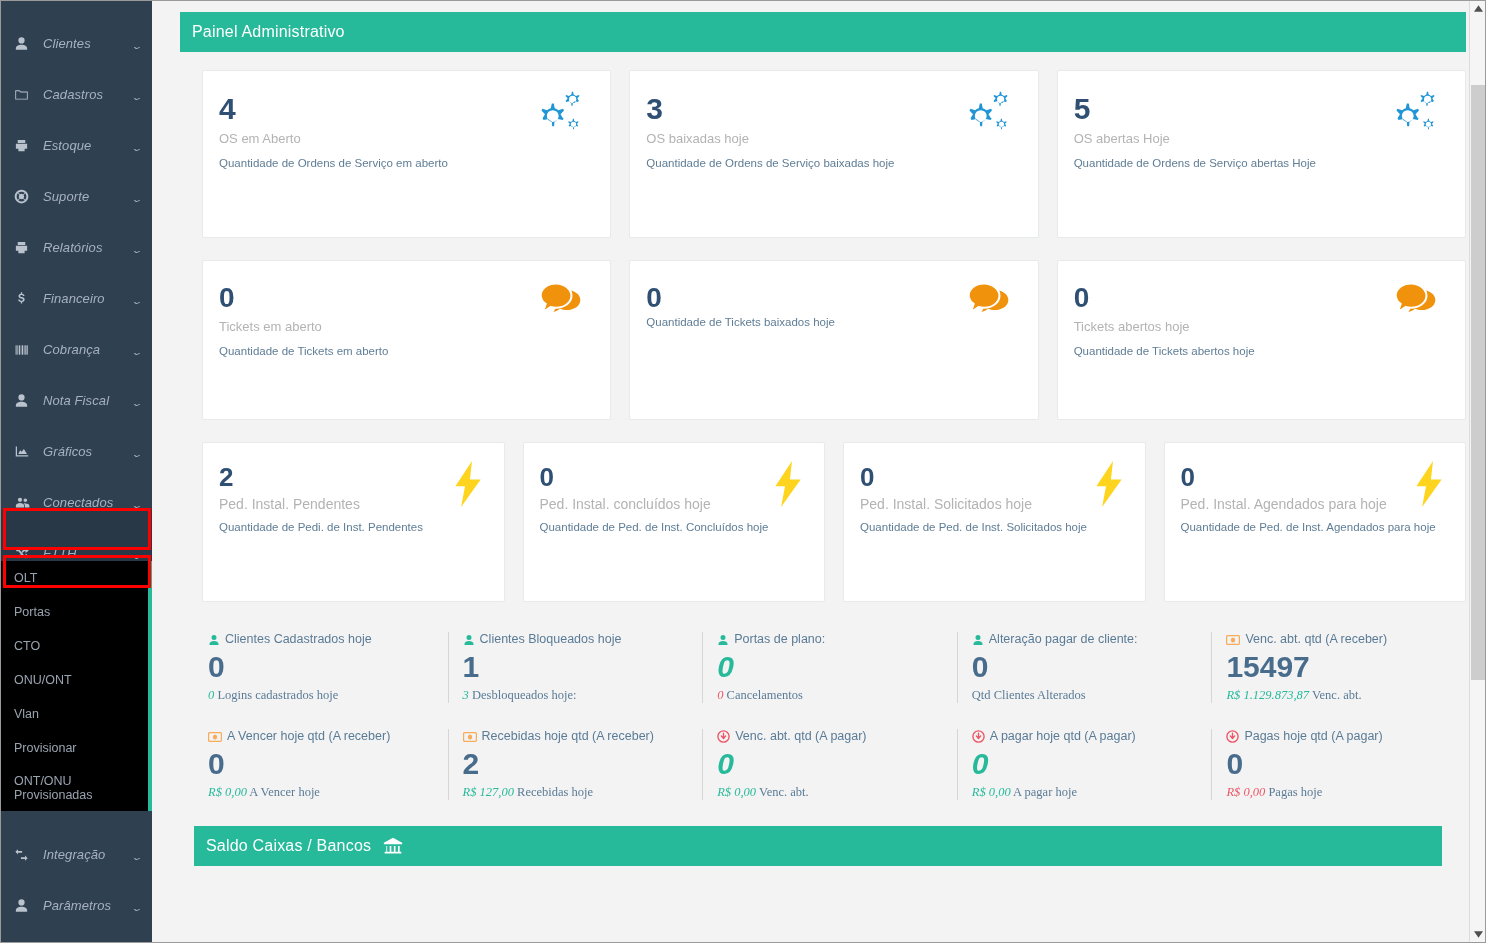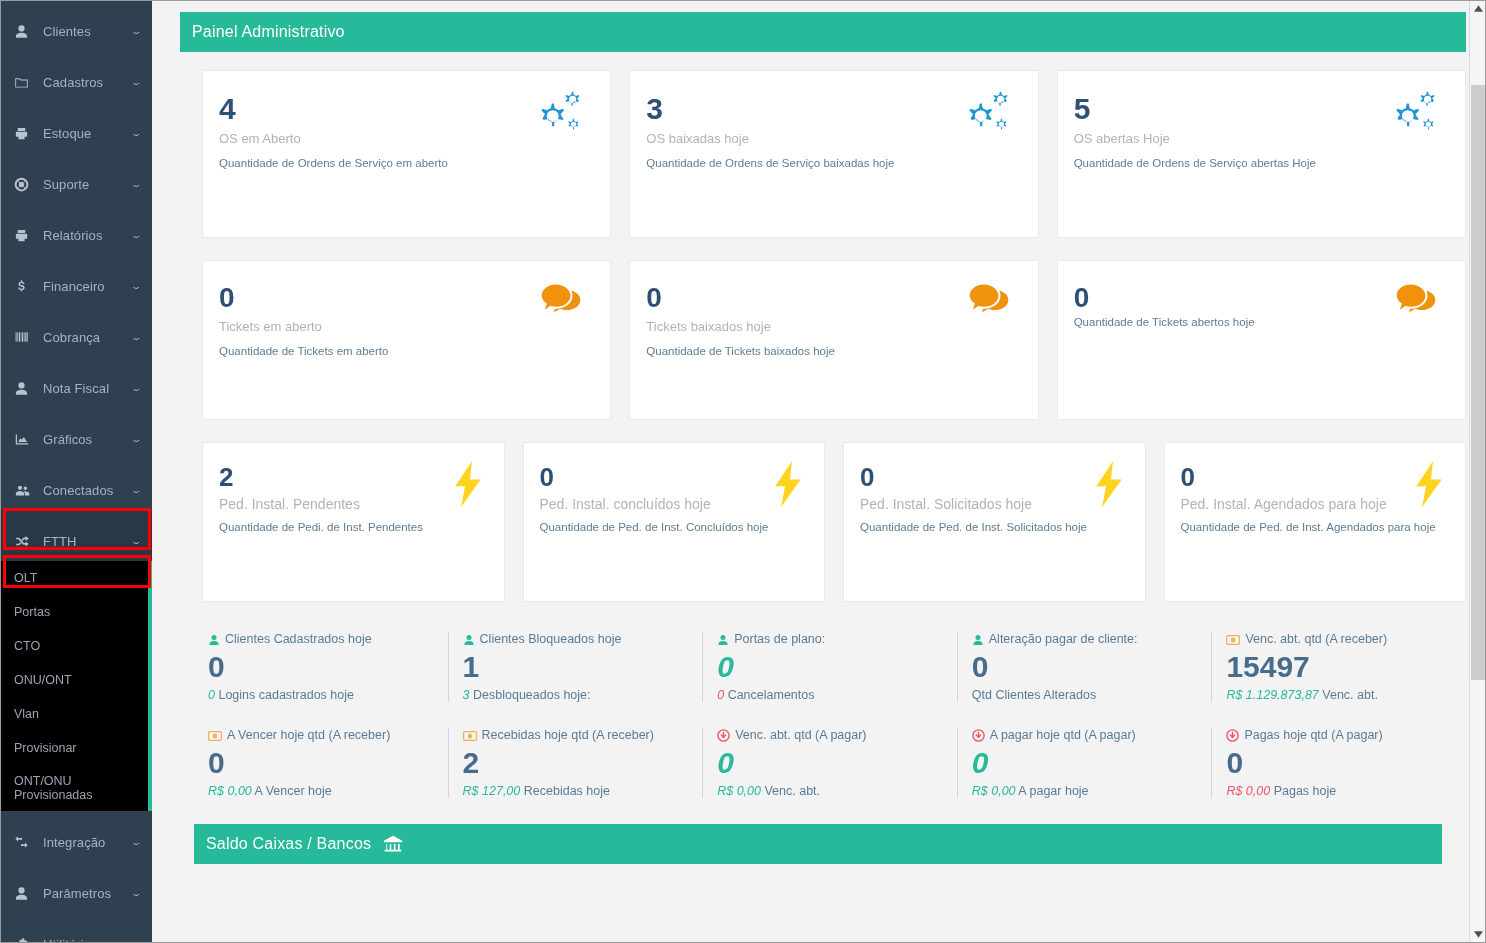--- a/index.html
+++ b/index.html
@@ -10,23 +10,23 @@
     overflow: hidden;
   }
   .app { position: relative; width: 1486px; height: 943px; display: flex; }
 
   
   .sidebar {
     width: 152px; height: 943px; background: #2f4050;
     flex: 0 0 152px; position: relative; overflow: hidden;
   }
   .nav-item {
-    display: flex; align-items: center; height: 51px;
+    display: flex; align-items: flex-end; height: 51px;
     padding: 11px 12px 0 14px; color: #a7b1c2; font-size: 13px;
-    white-space: nowrap; position: relative;
+    white-space: nowrap; position: relative; font-style: italic;
   }
   .nav-item .nav-ico {
     width: 20px; flex: 0 0 20px; display: flex; align-items: center;
     justify-content: flex-start; color: #b9c2cd; margin-right: 9px;
   }
   .nav-item .nav-label { flex: 1 1 auto; font-size: 13px; color: #a7b1c2; letter-spacing: .1px; }
   .nav-item .caret {
     flex: 0 0 auto; color: #a7b1c2; font-size: 10px; line-height: 1;
     transform: scaleX(1.5) scaleY(.85);
   }
@@ -98,21 +98,21 @@
   .stat .st-label {
     font-size: 12.5px; color: #5a7b95; display: flex; align-items: flex-end;
     gap: 5px; margin-bottom: 2px; white-space: nowrap;
   }
   .stat .st-value {
     font-size: 30px; font-weight: bold; line-height: 38px;
     color: #486c8c;
   }
   .stat .st-value.green { color: #26b99a; font-style: italic; }
   .stat .st-foot {
-    font-size: 12.5px; color: #5a7b95; white-space: nowrap; margin-top: 2px;
+    font-size: 12.5px; color: #5a7b95; white-space: nowrap; margin-top: 2px; font-family: Liberation Serif, serif;
   }
   .stat .st-foot .em { font-style: italic; }
   .st-foot .em.green { color: #26b99a; }
   .st-foot .em.red { color: #ed5565; }
   .st-foot .em.navy { color: #5a7b95; font-style: normal; }
 
   
   .scrollbar {
     position: absolute; top: 0; right: 0; width: 17px; height: 943px;
     background: #f5f5f5; border-left: 1px solid #dcdcdc; z-index: 30;
@@ -355,33 +355,33 @@
             <div class="card">
               <div class="card-ico">
                 <svg width="56" height="48" viewBox="0 0 60 50">
     <g fill="#f0920b">
       <path d="M42 12c-8 0-14.5 4.8-14.5 10.7 0 2.4 1.1 4.6 3 6.4-.3 2.6-1.5 4.8-3 6.4 2.8-.4 5.4-1.6 7.3-3.3 2.1.8 4.6 1.3 7.2 1.3 8 0 14.5-4.8 14.5-10.8S50 12 42 12z" transform="translate(-9,-1)"></path>
       <path d="M21.5 4C12.4 4 5 9.7 5 16.7c0 3.7 2.1 7 5.4 9.3-.5 3-1.9 5.6-3.9 7.6 3.5-.6 6.7-2.2 9.1-4.4 1.8.5 3.8.8 5.9.8 9.1 0 16.5-5.7 16.5-12.7S30.6 4 21.5 4z" fill="#f0920b" stroke="#ffffff" stroke-width="2.2"></path>
     </g>
                 </svg>
               </div>
               <div class="num">0</div>
-              <div class="ttl">Tickets baixados hoje</div>
               <div class="sub">Quantidade de Tickets baixados hoje</div>
             </div>
             <div class="card">
               <div class="card-ico">
                 <svg width="56" height="48" viewBox="0 0 60 50">
     <g fill="#f0920b">
       <path d="M42 12c-8 0-14.5 4.8-14.5 10.7 0 2.4 1.1 4.6 3 6.4-.3 2.6-1.5 4.8-3 6.4 2.8-.4 5.4-1.6 7.3-3.3 2.1.8 4.6 1.3 7.2 1.3 8 0 14.5-4.8 14.5-10.8S50 12 42 12z" transform="translate(-9,-1)"></path>
       <path d="M21.5 4C12.4 4 5 9.7 5 16.7c0 3.7 2.1 7 5.4 9.3-.5 3-1.9 5.6-3.9 7.6 3.5-.6 6.7-2.2 9.1-4.4 1.8.5 3.8.8 5.9.8 9.1 0 16.5-5.7 16.5-12.7S30.6 4 21.5 4z" fill="#f0920b" stroke="#ffffff" stroke-width="2.2"></path>
     </g>
                 </svg>
               </div>
               <div class="num">0</div>
+              <div class="ttl">Tickets abertos hoje</div>
               <div class="sub">Quantidade de Tickets abertos hoje</div>
             </div>
           </div>
         <div class="card-row row3" id="row3">
             <div class="card">
               <div class="card-ico">
                 <svg width="36" height="46" viewBox="0 0 28 40">
     <path d="M17.5 0 3 22h8.4L8 40 25 16h-9.3z" fill="#ffd41f"></path>
                 </svg>
               </div>

